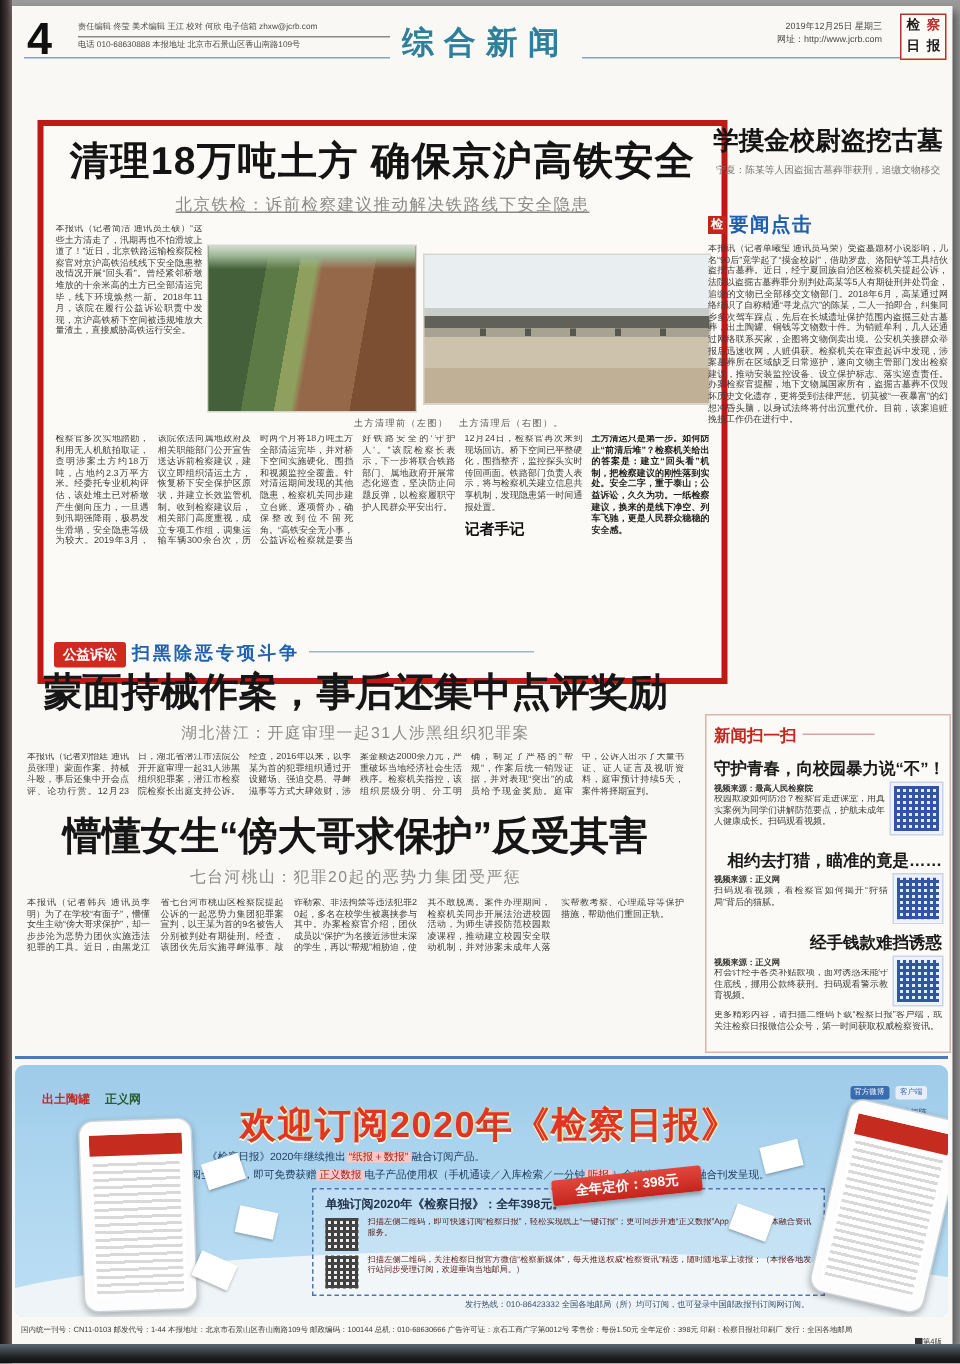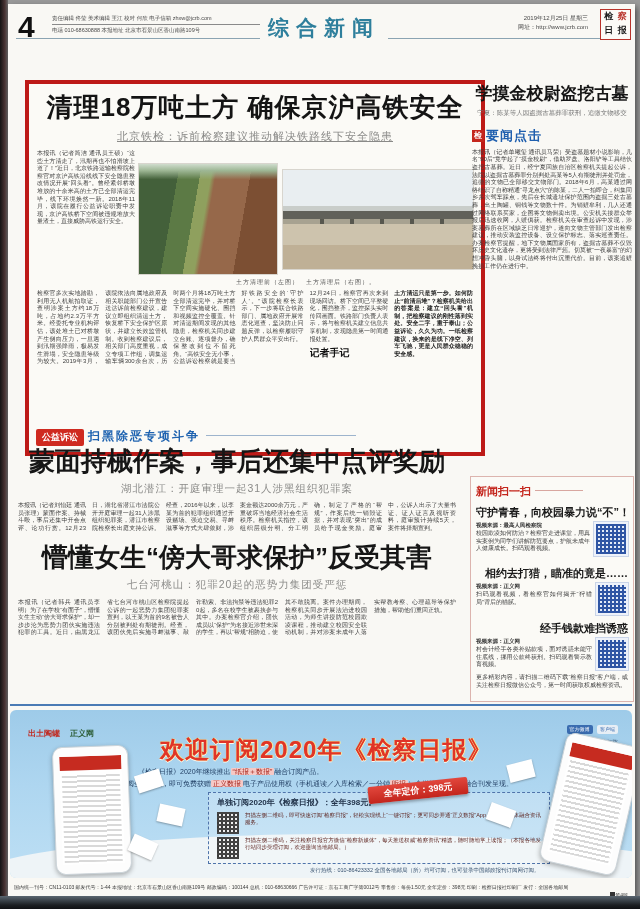--- a/index.html
+++ b/index.html
@@ -169,21 +169,21 @@
 
     <div class="abs" style="left:4px;top:536px;width:450px;">
       <div class="art-title">懵懂女生“傍大哥求保护”反受其害</div>
       <div class="art-sub" style="margin-top:3px;">七台河桃山：犯罪20起的恶势力集团受严惩</div>
       <div class="cols5 tiny" style="margin:7px 6px 0;height:108px;overflow:hidden;">本报讯（记者韩兵 通讯员李明）为了在学校“有面子”，懵懂女生主动“傍大哥求保护”，却一步步沦为恶势力团伙实施违法犯罪的工具。近日，由黑龙江省七台河市桃山区检察院提起公诉的一起恶势力集团犯罪案宣判，以王某为首的9名被告人分别被判处有期徒刑。经查，该团伙先后实施寻衅滋事、敲诈勒索、非法拘禁等违法犯罪20起，多名在校学生被裹挟参与其中。办案检察官介绍，团伙成员以“保护”为名接近涉世未深的学生，再以“帮规”相胁迫，使其不敢脱离。案件办理期间，检察机关同步开展法治进校园活动，为师生讲授防范校园欺凌课程，推动建立校园安全联动机制，并对涉案未成年人落实帮教考察、心理疏导等保护措施，帮助他们重回正轨。</div>
     </div>
 
     <div class="abs" style="left:464px;top:78px;width:160px;">
       <div class="rc-title">学摸金校尉盗挖古墓</div>
       <div class="rc-sub" style="margin-top:4px;">宁夏：陈某等人因盗掘古墓葬罪获刑，追缴文物移交</div>
-      <div style="margin-top:8px;white-space:nowrap;">
+      <div style="margin-top:23px;white-space:nowrap;">
         <span class="nc-icon">检</span><span class="nc-label">要闻点击</span>
       </div>
       <div class="tiny" style="margin-top:4px;height:306px;overflow:hidden;">本报讯（记者单曦玺 通讯员马荣）受盗墓题材小说影响，几名“90后”竟学起了“摸金校尉”，借助罗盘、洛阳铲等工具结伙盗挖古墓葬。近日，经宁夏回族自治区检察机关提起公诉，法院以盗掘古墓葬罪分别判处高某等5人有期徒刑并处罚金，追缴的文物已全部移交文物部门。2018年6月，高某通过网络结识了自称精通“寻龙点穴”的陈某，二人一拍即合，纠集同乡多次驾车踩点，先后在长城遗址保护范围内盗掘三处古墓葬，出土陶罐、铜钱等文物数十件。为销赃牟利，几人还通过网络联系买家，企图将文物倒卖出境。公安机关接群众举报后迅速收网，人赃俱获。检察机关在审查起诉中发现，涉案墓葬所在区域缺乏日常巡护，遂向文物主管部门发出检察建议，推动安装监控设备、设立保护标志、落实巡查责任。办案检察官提醒，地下文物属国家所有，盗掘古墓葬不仅毁坏历史文化遗存，更将受到法律严惩。切莫被“一夜暴富”的幻想冲昏头脑，以身试法终将付出沉重代价。目前，该案追赃挽损工作仍在进行中。</div>
     </div>
 
     <div class="abs qr-box" style="left:462px;top:472px;width:164px;height:226px;padding:4px 5px;box-sizing:border-box;">
       <div style="white-space:nowrap;">
         <span class="qr-head">新闻扫一扫</span><span class="qr-head-rule"></span>
       </div>
 

